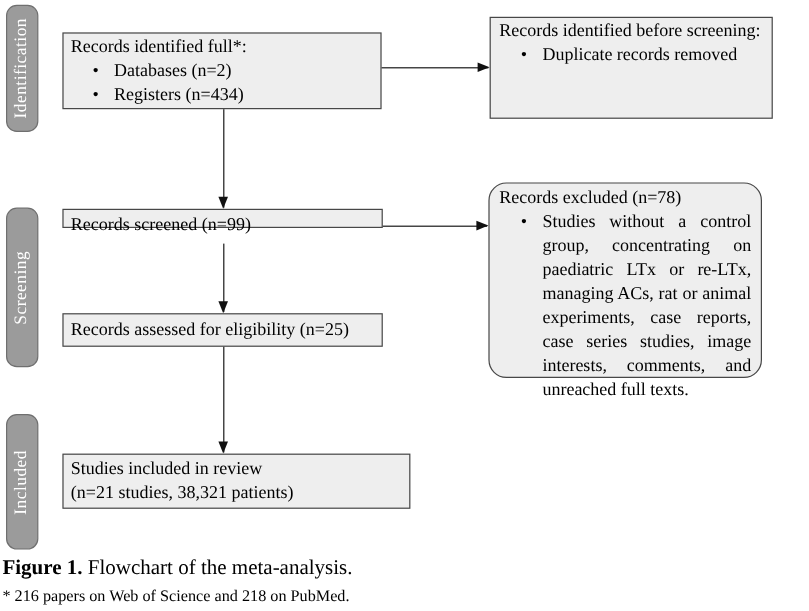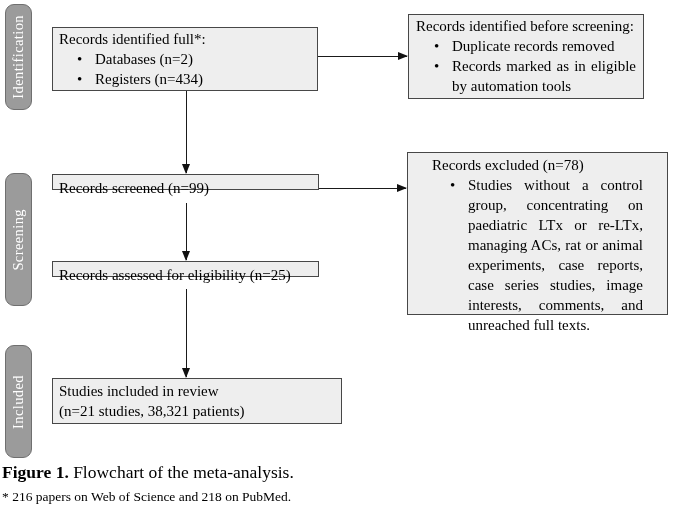--- a/index.html
+++ b/index.html
@@ -25,22 +25,22 @@
 
   
   .flowbox {
     position:absolute; box-sizing:border-box;
     background:#eeeeee; border:1.5px solid #474747;
     font-size:15px; line-height:20px;
   }
   #box-identified        { left:52px;  top:27px;  width:266px; height:64px;  padding:1px 6px; }
   #box-before-screening  { left:408px; top:14px;  width:236px; height:85px;  padding:1px 7px; }
   #box-screened          { left:52px;  top:174px; width:267px; height:16px;  padding:3px 6px; }
-  #box-excluded          { left:407px; top:152px; width:261px; height:163px; padding:2px 24px; }
-  #box-assessed          { left:52px;  top:261px; width:267px; height:16px;  padding:3px 6px; }
+  #box-excluded          { left:407px; top:152px; width:228px; height:163px; padding:2px 8px;border-radius:15px; }
+  #box-assessed          { left:52px;  top:261px; width:267px; height:28px;  padding:3px 6px; }
   #box-included          { left:52px;  top:378px; width:290px; height:46px;  padding:2px 6px; }
 
   .box-title { white-space:nowrap; }
   .bullet { position:relative; padding-left:36px; }
   .bullet::before { content:"\2022"; position:absolute; left:18px; }
   .justify { text-align:justify; }
 
   
   .arrow-h { position:absolute; height:0; border-top:1.4px solid #1a1a1a; }
   .arrow-h .head {
@@ -80,21 +80,20 @@
 
   <div class="flowbox" id="box-identified">
     <div class="box-title">Records identified full*:</div>
     <div class="bullet">Databases (n=2)</div>
     <div class="bullet">Registers (n=434)</div>
   </div>
 
   <div class="flowbox" id="box-before-screening">
     <div class="box-title">Records identified before screening:</div>
     <div class="bullet">Duplicate records removed</div>
-    <div class="bullet justify">Records marked as in eligible by automation tools</div>
   </div>
 
   <div class="flowbox" id="box-screened">
     <div class="box-title">Records screened (n=99)</div>
   </div>
 
   <div class="flowbox" id="box-excluded">
     <div class="box-title">Records excluded (n=78)</div>
     <div class="bullet justify">Studies without a control group, concentrating on paediatric LTx or re-LTx, managing ACs, rat or animal experiments, case reports, case series studies, image interests, comments, and unreached full texts.</div>
   </div>

